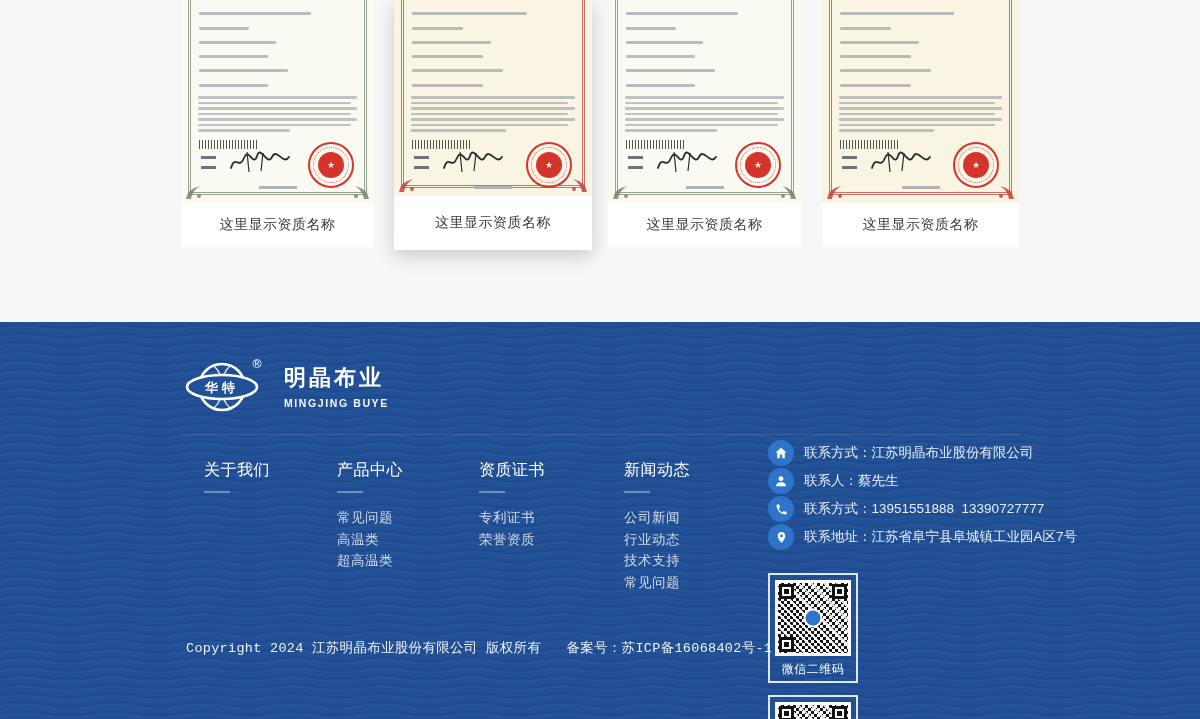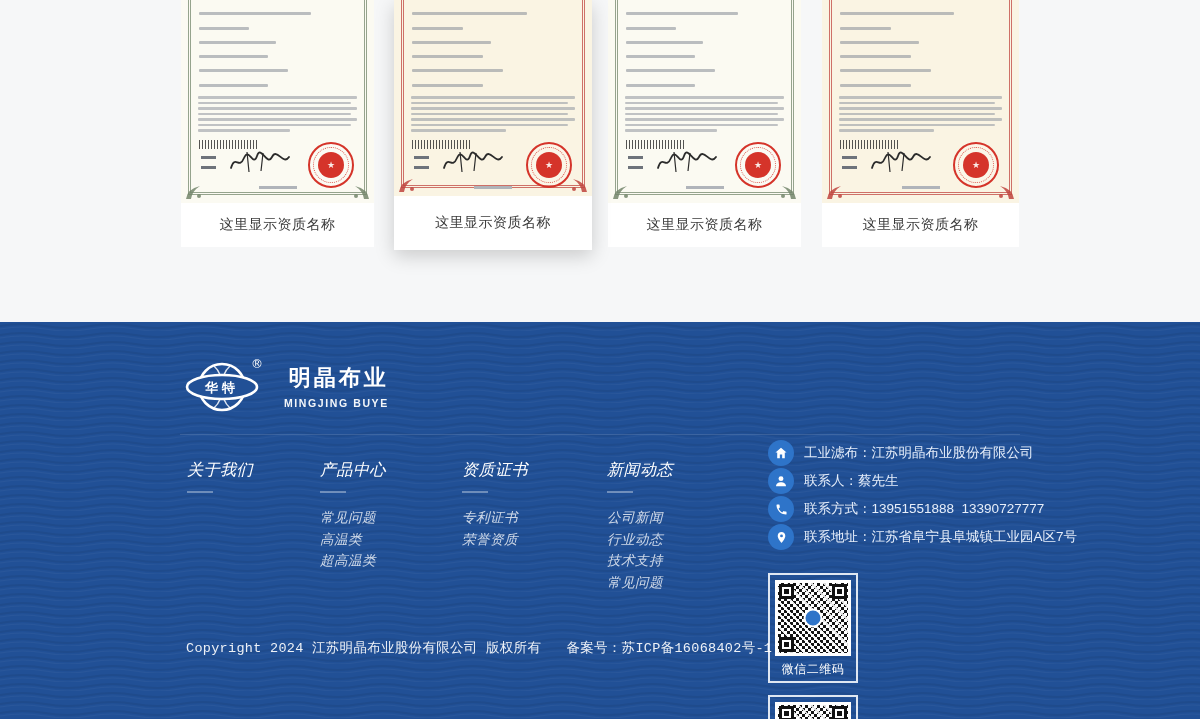--- a/index.html
+++ b/index.html
@@ -54,32 +54,32 @@
   .cert-card.hl .cert-caption { height:54px; }
 
   
   .site-footer { position:absolute; left:0; top:322px; width:1200px; height:397px;
     background:var(--footer-bg,#215096); overflow:hidden; }
   .waves { position:absolute; inset:0; z-index:0; }
   .footer-inner { position:absolute; left:180px; top:0; width:840px; height:397px; z-index:1; }
 
   .logo-block { position:absolute; left:4px; top:33px; display:flex; align-items:flex-start; }
   .logo-text { margin-left:16px; margin-top:8px; color:#fff; }
-  .logo-cn { font-size:22px; font-weight:bold; letter-spacing:3px;text-align:right; }
+  .logo-cn { font-size:22px; font-weight:bold; letter-spacing:3px; }
   .logo-en { font-size:10.5px; font-weight:bold; letter-spacing:1.6px; margin-top:4px; opacity:.95; }
 
   .hotline { position:absolute; left:586px; top:40px; display:flex; align-items:flex-start; }
   .hotline-txt { margin-left:12px; color:#fff; }
   .hotline-label { font-size:13.5px; letter-spacing:.5px; }
   .hotline-number { font-size:26px; font-weight:bold; margin-top:3px; letter-spacing:.5px; }
 
   .footer-divider { position:absolute; left:0; top:112px; width:840px; height:1px;
     background:rgba(255,255,255,.12); }
 
-  .footer-nav { position:absolute; left:0; top:0; width:560px; height:290px;font-style:italic; }
+  .footer-nav { position:absolute; left:17px; top:0; width:560px; height:290px; }
   .nav-col { position:absolute; top:138px; width:120px; }
   .nav-col:nth-child(1){ left:7px; } .nav-col:nth-child(2){ left:140px; }
   .nav-col:nth-child(3){ left:282px; } .nav-col:nth-child(4){ left:427px; }
   .nav-title { color:#fff; font-size:16px; font-weight:500; letter-spacing:.5px; cursor:pointer; }
   .nav-dash { width:26px; height:2px; background:rgba(255,255,255,.35); margin:10px 0 14px; }
   .nav-link { display:block; color:rgba(255,255,255,.78); font-size:13.5px; line-height:21.5px;
     text-decoration:none; cursor:pointer; letter-spacing:.5px; }
 
   .contact { position:absolute; left:588px; top:0; width:252px; }
   .contact-row { position:absolute; left:0; display:flex; align-items:center; height:26px; white-space:nowrap; }
@@ -351,21 +351,21 @@
   </div>
 </div>
 
     <div class="contact">
       <div class="contact-row">
         <span class="cicon">
           <svg width="14" height="14" viewBox="0 0 24 24">
               <path d="M12 3 L2.5 11 H5.5 V21 H10 V14.5 H14 V21 H18.5 V11 H21.5 Z" fill="#fff"></path>
             </svg>
         </span>
-        <span class="contact-text">工业滤布：江苏明晶布业股份有限公司</span>
+        <span class="contact-text">联系方式：江苏明晶布业股份有限公司</span>
       </div>
       <div class="contact-row">
         <span class="cicon">
           <svg width="14" height="14" viewBox="0 0 24 24">
               <circle cx="12" cy="8" r="4.2" fill="#fff"></circle>
               <path d="M3.5 21 c0-5 4-7 8.5-7 s8.5 2 8.5 7 z" fill="#fff"></path>
             </svg>
         </span>
         <span class="contact-text">联系人：蔡先生</span>
       </div>

